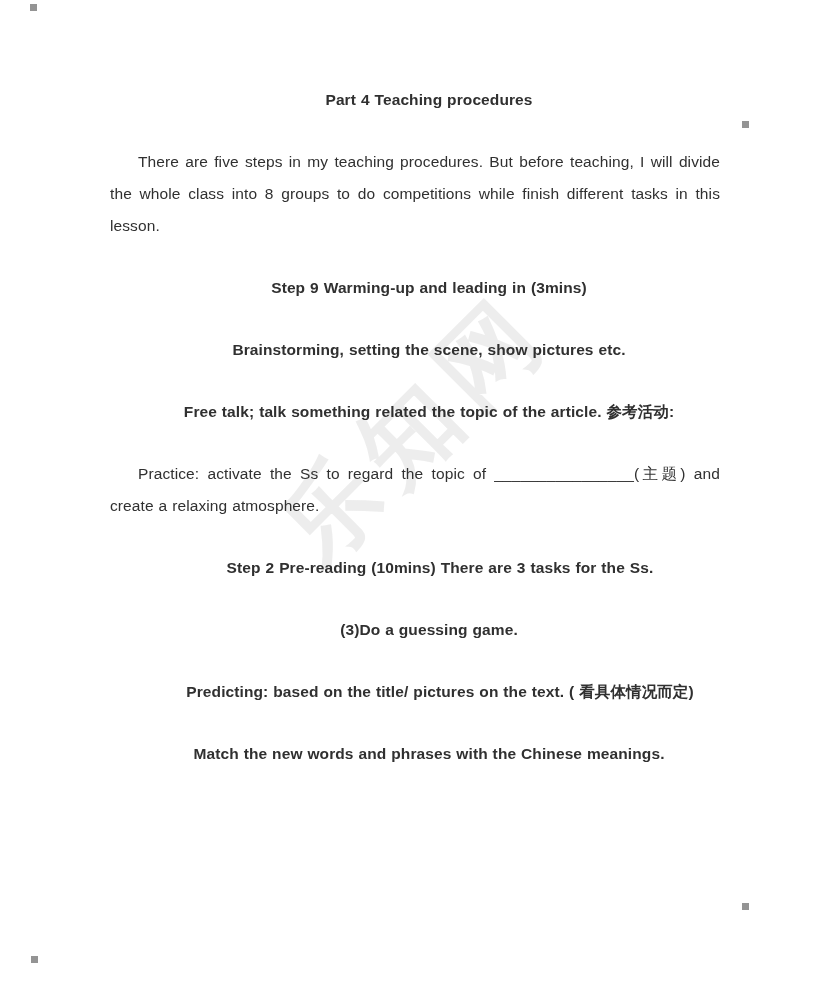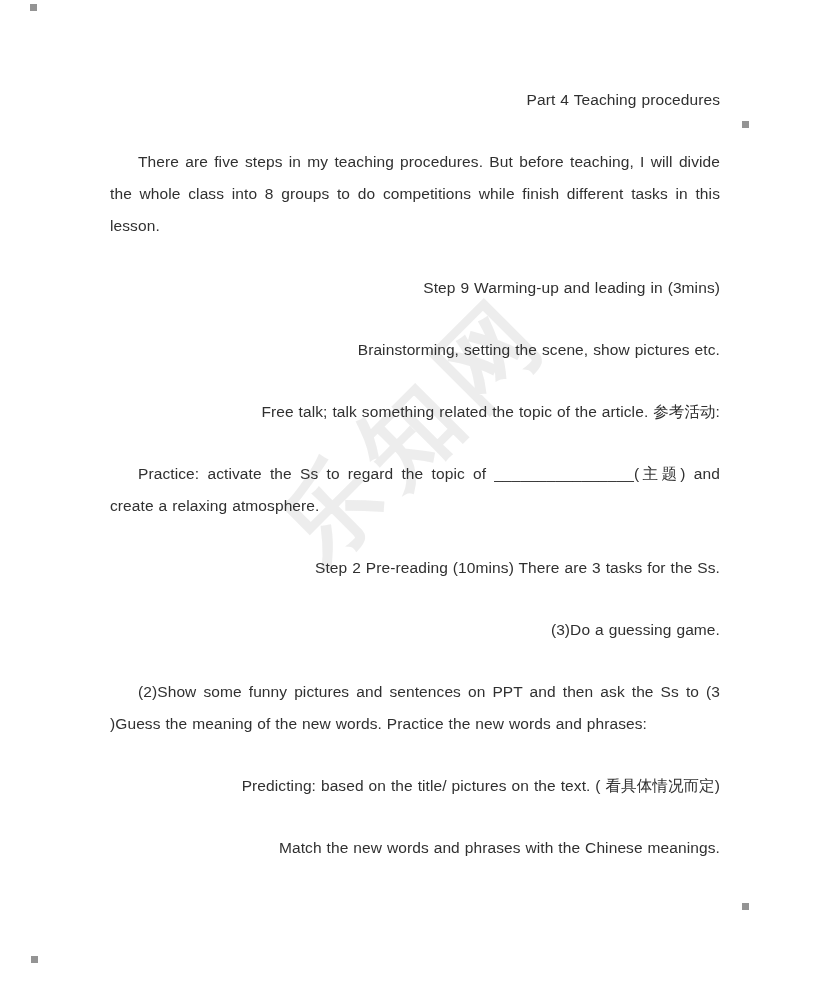--- a/index.html
+++ b/index.html
@@ -27,21 +27,22 @@
     margin: 0 0 30px 0;
     text-align: justify;
     text-indent: 28px;
     letter-spacing: 0.1px;
     word-spacing: 0.5px;
   }
   .para.indent-lg {
     text-indent: 50px;
   }
   .para.no-justify {
-    text-align: right;
+    text-align: center;
+    font-weight: bold;
   }
   .watermark {
     position: absolute;
     left: 50%;
     top: 430px;
     transform: translate(-50%, -50%) rotate(-45deg);
     font-size: 96px;
     font-weight: bold;
     color: rgba(140, 140, 140, 0.16);
     letter-spacing: 14px;
@@ -85,20 +86,19 @@
     <p class="para no-justify">Brainstorming, setting the scene, show pictures etc.</p>
 
     <p class="para no-justify">Free talk; talk something related the topic of the article.  参考活动:</p>
 
     <p class="para">Practice: activate the Ss to regard the topic of ________________(主题) and create a relaxing atmosphere.</p>
 
     <p class="para no-justify indent-lg">Step 2  Pre-reading (10mins) There are 3 tasks for the Ss.</p>
 
     <p class="para no-justify">(3)Do a guessing game.</p>
 
-    <p class="para">(2)Show some funny pictures and sentences on PPT and then ask the Ss to (3 )Guess the meaning of the new words.  Practice the new words and phrases:</p>
 
     <p class="para no-justify indent-lg">Predicting: based on the title/ pictures on the text. ( 看具体情况而定)</p>
 
     <p class="para no-justify">Match the new words and phrases with the Chinese meanings.</p>
 
   </div>
 </div>
 
 </body></html>

